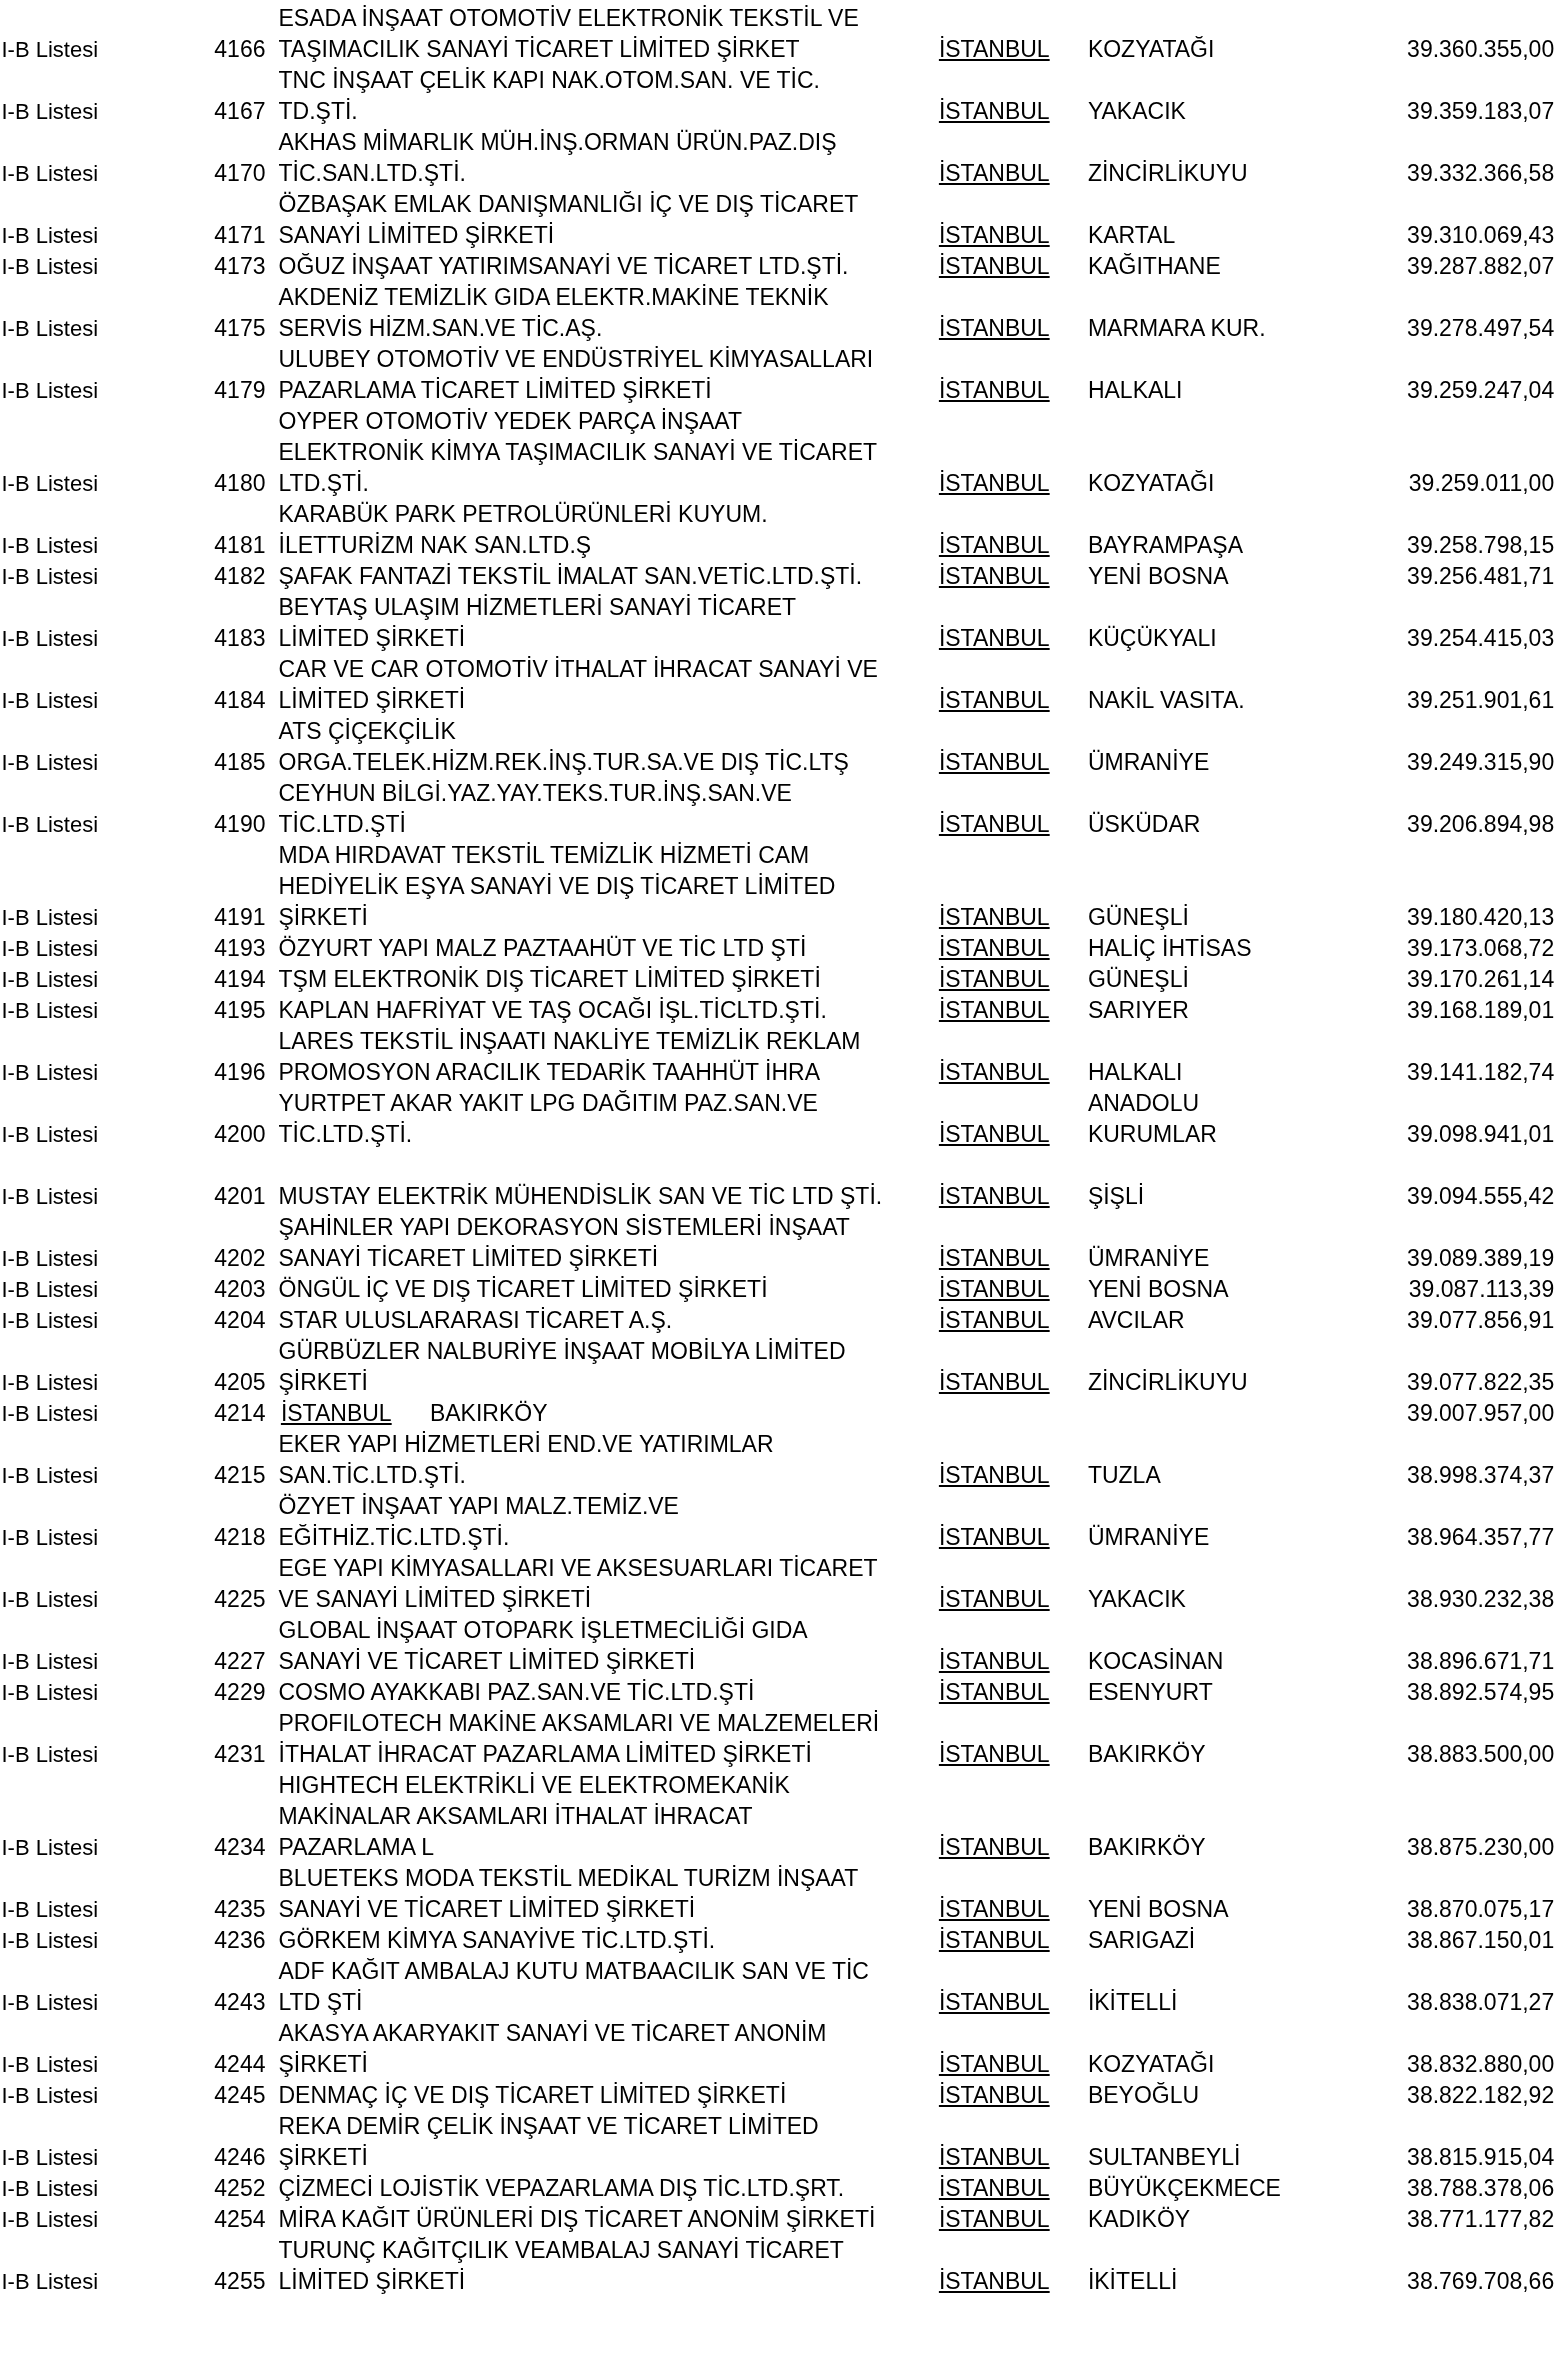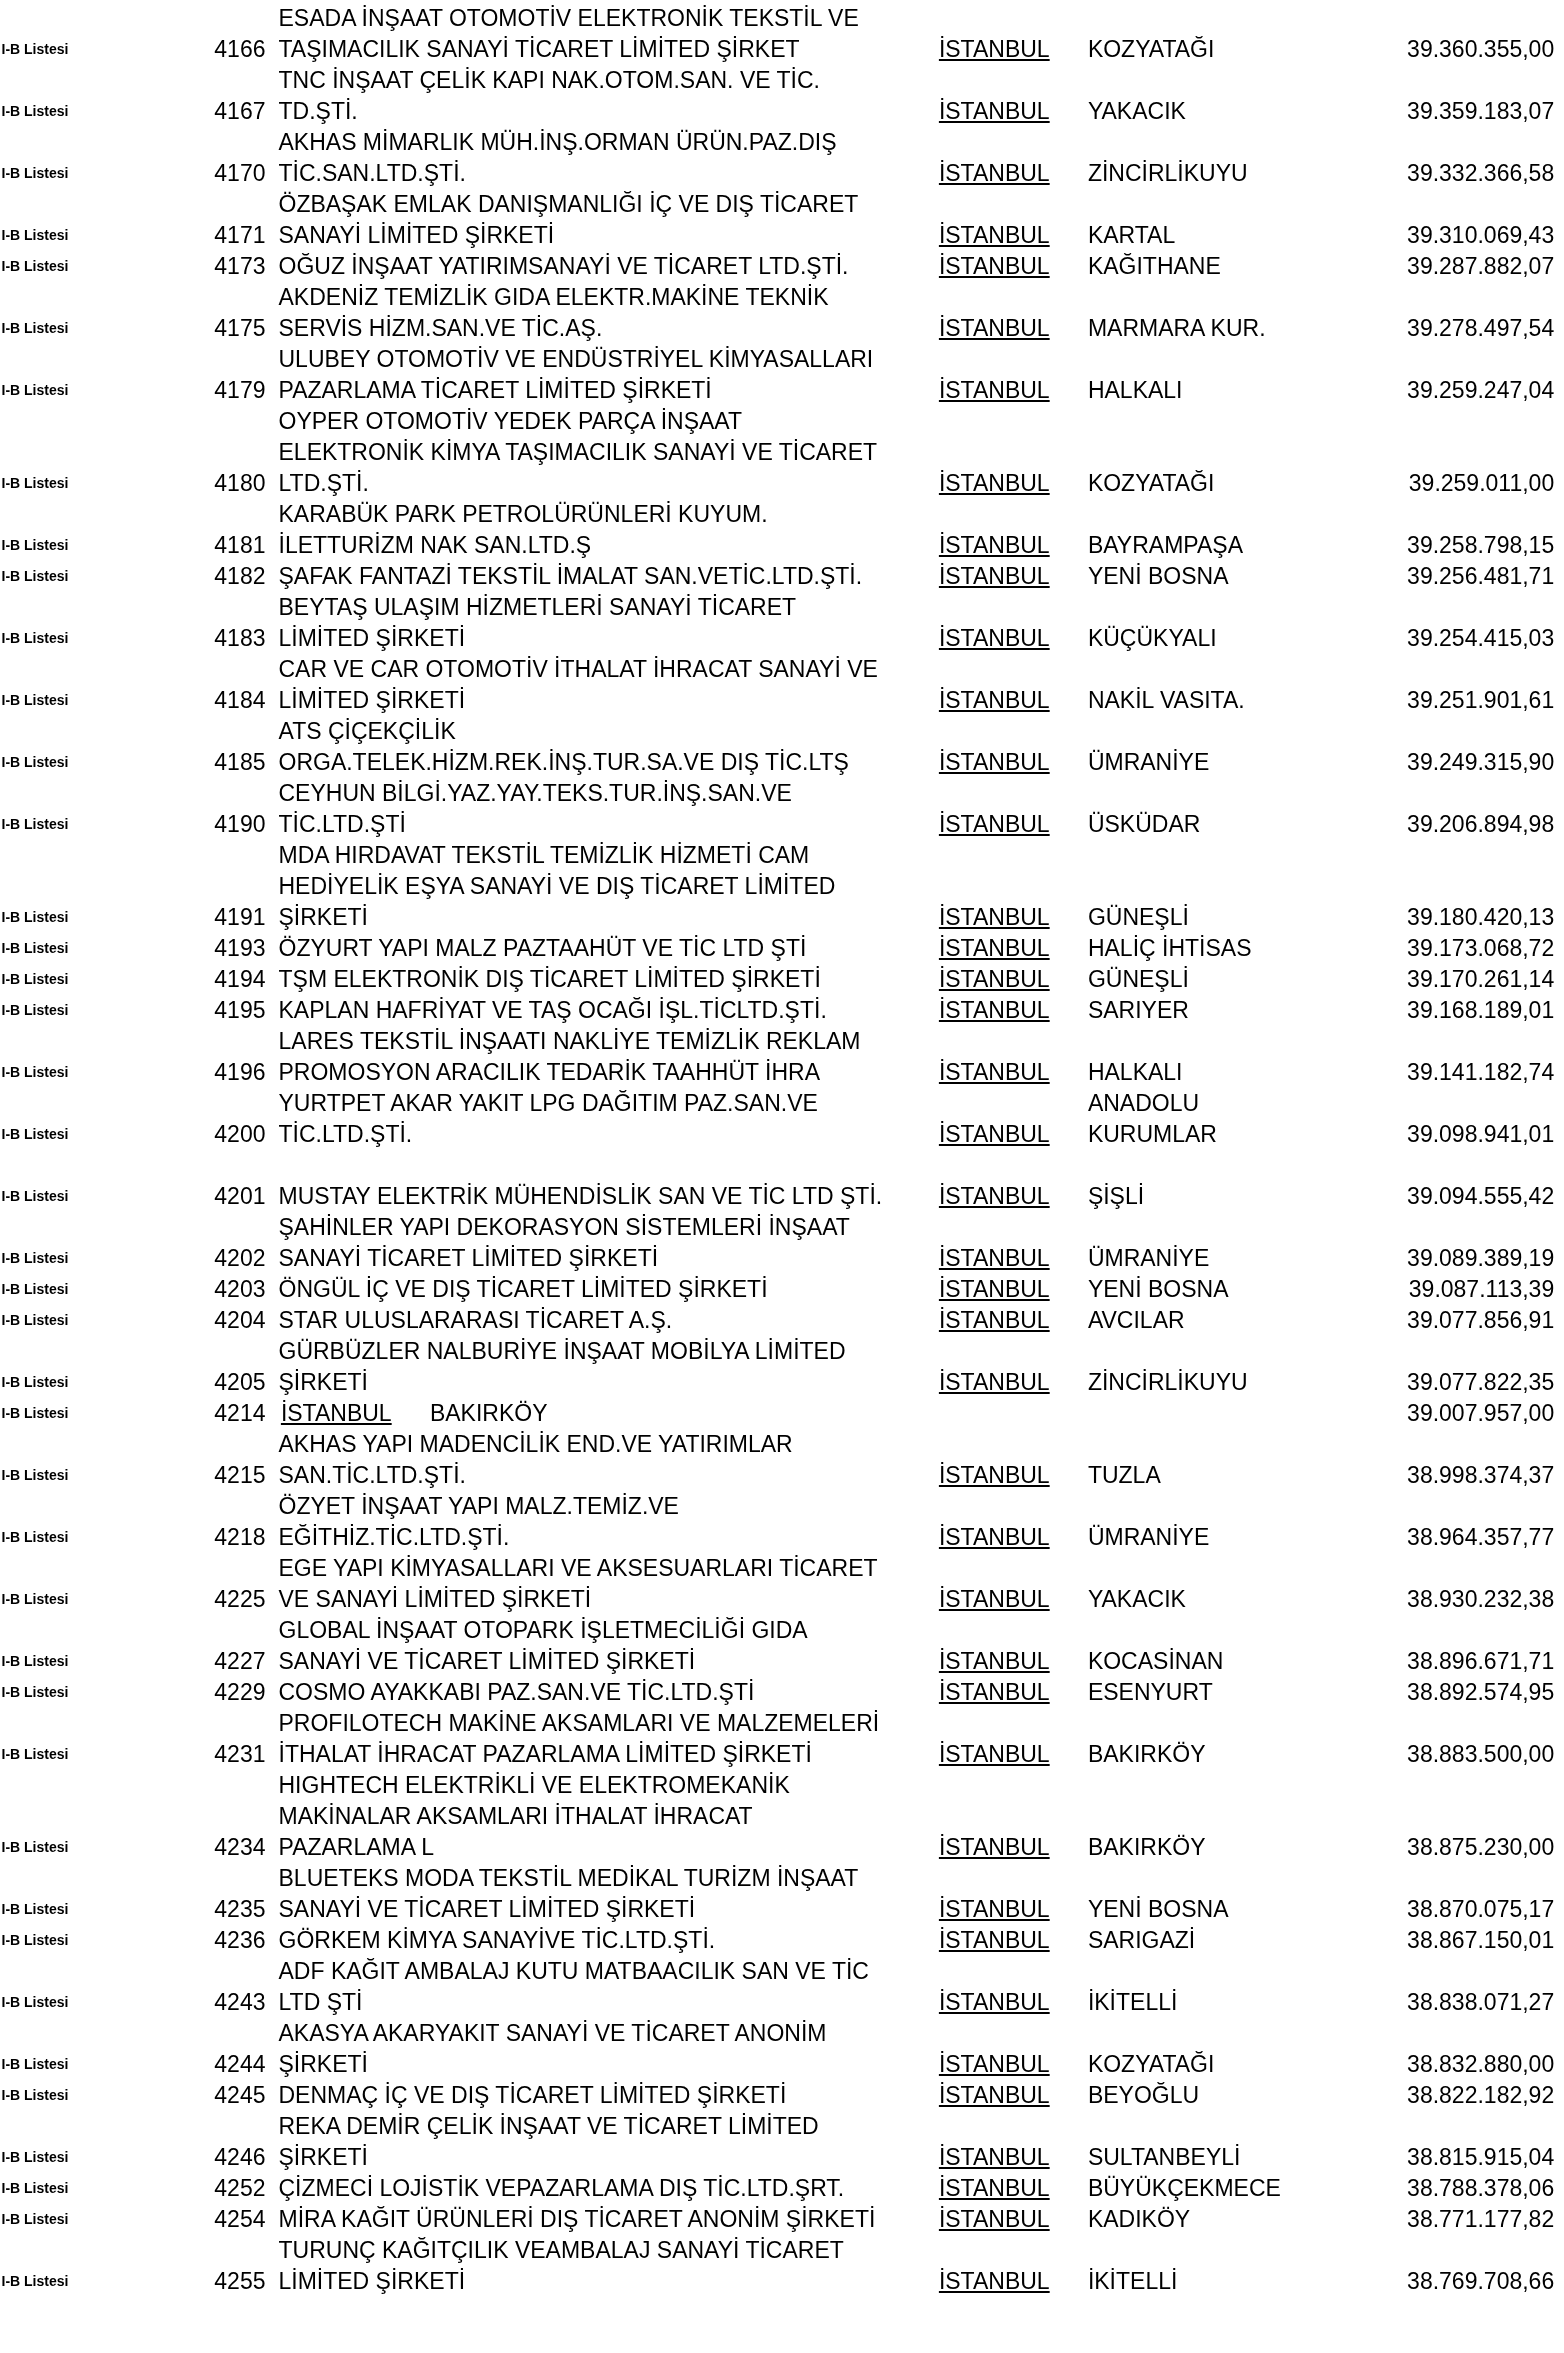--- a/index.html
+++ b/index.html
@@ -23,24 +23,23 @@
     display: flex;
     align-items: flex-end;      
     font-size: 23px;
     line-height: 31px;
   }
   .row.gap-before {
     margin-top: 31px;         
   }
   .col-label {
     width: 154px;
-    font-size: 14px;
+    font-size: 22px;
     white-space: nowrap;
     flex-shrink: 0;
-    font-weight: bold;
   }
   .col-num {
     width: 110px;
     text-align: right;
     white-space: nowrap;
     flex-shrink: 0;
   }
   .col-name {
     margin-left: 13px;
     width: 645px;
@@ -293,21 +292,21 @@
       <div class="row">
     <span class="col-label">I-B Listesi</span>
     <span class="col-num">4214</span>
     <span class="col-city">İSTANBUL</span>
     <span class="col-district">BAKIRKÖY</span>
     <span class="col-amount">39.007.957,00</span>
   </div>
       <div class="row">
     <span class="col-label">I-B Listesi</span>
     <span class="col-num">4215</span>
-    <span class="col-name">AKHAS YAPI MADENCİLİK END.VE YATIRIMLAR
+    <span class="col-name">EKER YAPI HİZMETLERİ END.VE YATIRIMLAR
 SAN.TİC.LTD.ŞTİ.</span>
     <span class="col-city">İSTANBUL</span>
     <span class="col-district">TUZLA</span>
     <span class="col-amount">38.998.374,37</span>
   </div>
       <div class="row">
     <span class="col-label">I-B Listesi</span>
     <span class="col-num">4218</span>
     <span class="col-name">ÖZYET İNŞAAT YAPI MALZ.TEMİZ.VE
 EĞİTHİZ.TİC.LTD.ŞTİ.</span>

